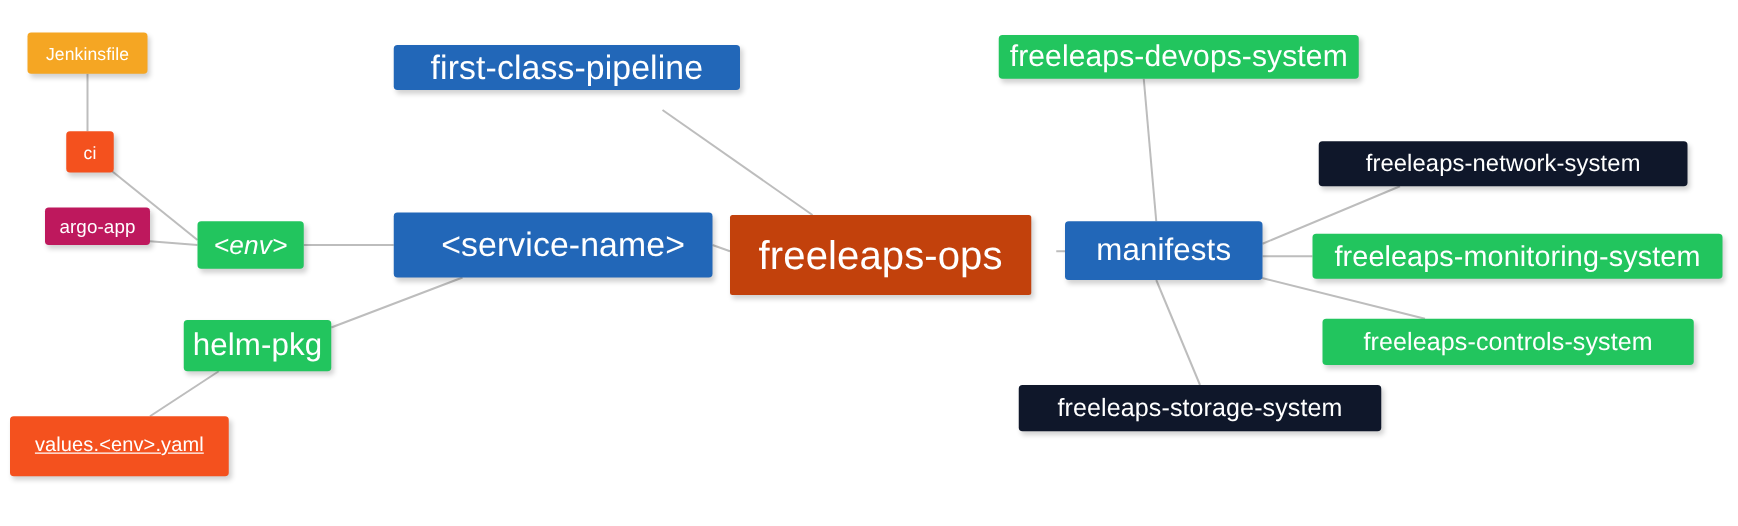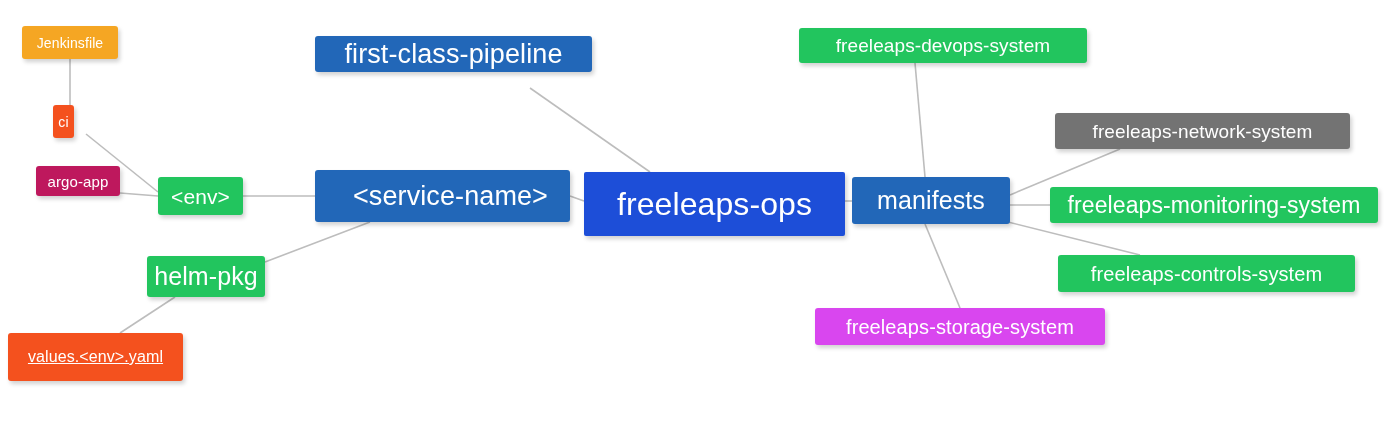--- a/index.html
+++ b/index.html
@@ -59,28 +59,28 @@
       <line x1="175" y1="297" x2="120" y2="333" stroke="#bdbdbd" stroke-width="1.6"></line>
       <line x1="845" y1="201" x2="852" y2="201" stroke="#bdbdbd" stroke-width="1.6"></line>
       <line x1="925" y1="177" x2="915" y2="63" stroke="#bdbdbd" stroke-width="1.6"></line>
       <line x1="1010" y1="195" x2="1120" y2="149" stroke="#bdbdbd" stroke-width="1.6"></line>
       <line x1="1010" y1="205" x2="1050" y2="205" stroke="#bdbdbd" stroke-width="1.6"></line>
       <line x1="1008" y1="222" x2="1140" y2="255" stroke="#bdbdbd" stroke-width="1.6"></line>
       <line x1="925" y1="224" x2="960" y2="308" stroke="#bdbdbd" stroke-width="1.6"></line>
     </svg>
   <div id="node-layer">
       <div class="node" style="left: 22px; top: 26px; width: 96px; height: 33px; background: rgb(245, 166, 35); font-size: 14px;">Jenkinsfile</div>
-      <div class="node" style="left: 53px; top: 105px; width: 21px; height: 33px; background: rgb(244, 81, 30); font-size: 14px;">ci</div>
+      <div class="node" style="left: 53px; top: 105px; width: 38px; height: 33px; background: rgb(244, 81, 30); font-size: 14px;">ci</div>
       <div class="node" style="left: 36px; top: 166px; width: 84px; height: 30px; background: #be185d; font-size: 15px;">argo-app</div>
-      <div class="node" style="left: 158px; top: 177px; width: 85px; height: 38px; background: rgb(34, 197, 94); font-size: 21px;">&lt;env&gt;</div>
+      <div class="node" style="left: 158px; top: 177px; width: 85px; height: 38px; background: rgb(34, 197, 94); font-size: 21px; font-style: italic;">&lt;env&gt;</div>
       <div class="node" style="left: 147px; top: 256px; width: 118px; height: 41px; background: rgb(34, 197, 94); font-size: 25px;">helm-pkg</div>
       <div class="node" style="left: 8px; top: 333px; width: 175px; height: 48px; background: rgb(244, 81, 30); font-size: 16px; text-decoration: underline;">values.&lt;env&gt;.yaml</div>
       <div class="node" style="left: 315px; top: 36px; width: 277px; height: 36px; background: rgb(34, 103, 184); font-size: 27px;">first-class-pipeline</div>
       <div class="node" style="left: 315px; top: 170px; width: 255px; height: 52px; background: rgb(34, 103, 184); font-size: 27px; padding-left: 16px;">&lt;service-name&gt;</div>
-      <div class="node root" style="left: 584px; top: 172px; width: 261px; height: 64px; background: #1d4ed8; font-size: 32px;">freeleaps-ops</div>
+      <div class="node root" style="left: 584px; top: 172px; width: 241px; height: 64px; background: #c2410c; font-size: 32px;">freeleaps-ops</div>
       <div class="node" style="left: 852px; top: 177px; width: 158px; height: 47px; background: rgb(34, 103, 184); font-size: 25px;">manifests</div>
-      <div class="node" style="left: 799px; top: 28px; width: 288px; height: 35px; background: rgb(34, 197, 94); font-size: 19px;">freeleaps-devops-system</div>
-      <div class="node" style="left: 1055px; top: 113px; width: 295px; height: 36px; background: #737373; font-size: 19px;">freeleaps-network-system</div>
+      <div class="node" style="left: 799px; top: 28px; width: 288px; height: 35px; background: rgb(34, 197, 94); font-size: 24px;">freeleaps-devops-system</div>
+      <div class="node" style="left: 1055px; top: 113px; width: 295px; height: 36px; background: #0f172a; font-size: 19px;">freeleaps-network-system</div>
       <div class="node" style="left: 1050px; top: 187px; width: 328px; height: 36px; background: rgb(34, 197, 94); font-size: 23px;">freeleaps-monitoring-system</div>
       <div class="node" style="left: 1058px; top: 255px; width: 297px; height: 37px; background: rgb(34, 197, 94); font-size: 20px;">freeleaps-controls-system</div>
-      <div class="node" style="left: 815px; top: 308px; width: 290px; height: 37px; background: #d946ef; font-size: 20px;">freeleaps-storage-system</div>
+      <div class="node" style="left: 815px; top: 308px; width: 290px; height: 37px; background: #0f172a; font-size: 20px;">freeleaps-storage-system</div>
     </div>
 </div>
 
 </body></html>

